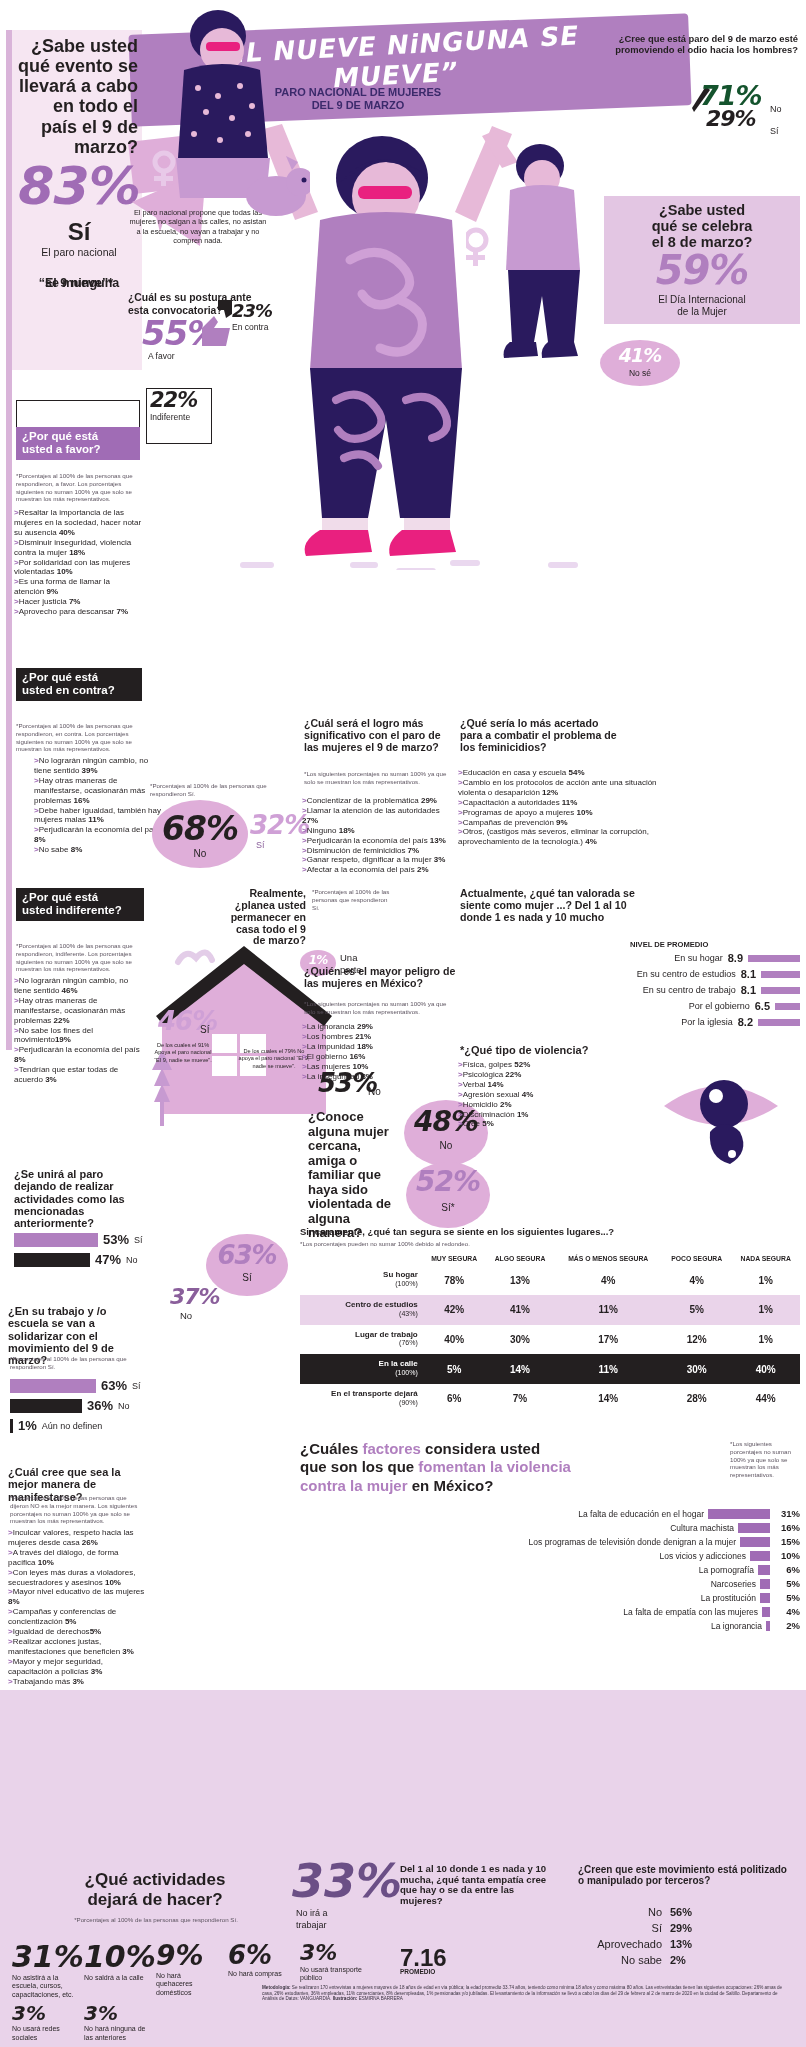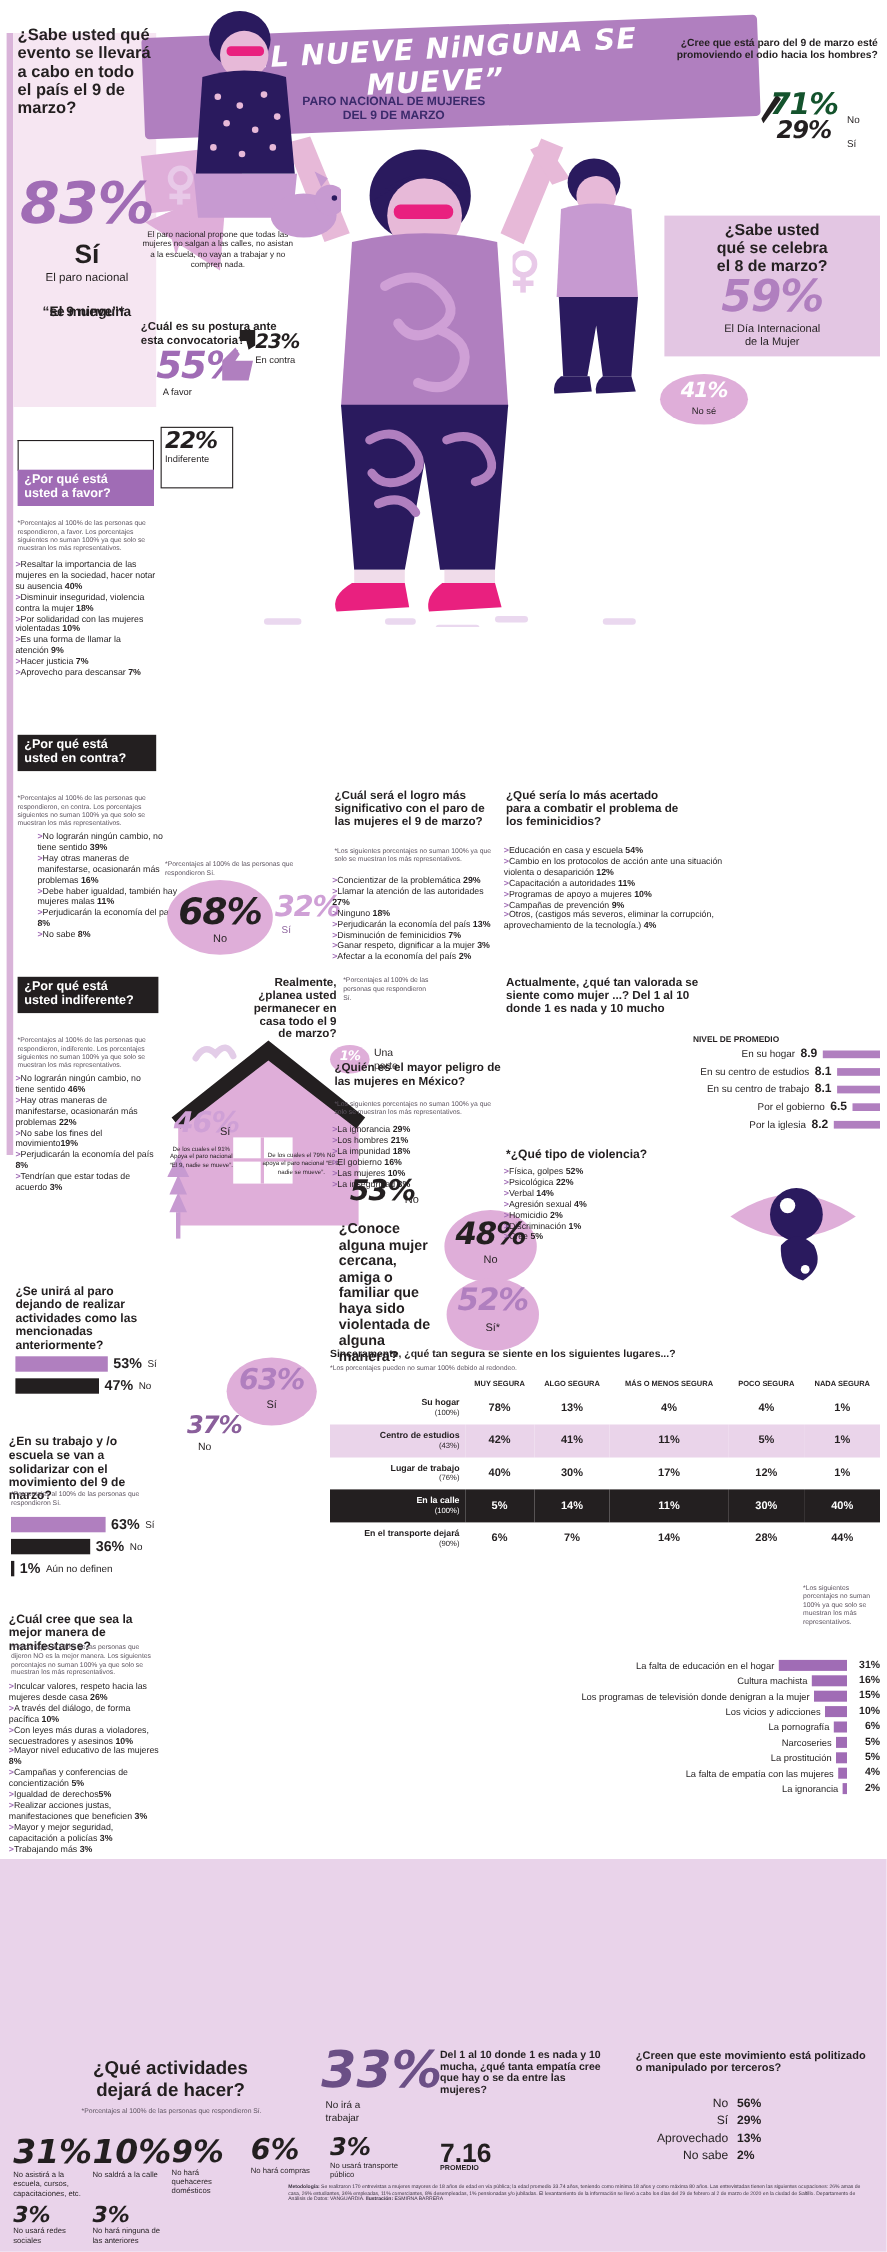--- a/index.html
+++ b/index.html
@@ -160,21 +160,21 @@
     <ellipse cx="76" cy="50" rx="18" ry="18" fill="#e7b9d8"></ellipse>
     <path d="M44 62 Q76 52 108 62 L114 142 L40 142 Z" fill="#c79ad1"></path>
     <path d="M42 142 L114 142 L108 214 L82 214 L76 168 L68 214 L46 214 Z" fill="#2a1a5e"></path>
     <path d="M44 214 L70 214 L72 228 L38 230 Q36 220 44 214 Z" fill="#2a1a5e"></path>
     <path d="M82 214 L108 214 L112 228 L76 230 Q74 220 82 214 Z" fill="#2a1a5e"></path>
     <circle cx="10" cy="112" r="10" fill="none" stroke="#e8c9e8" stroke-width="5"></circle>
     <rect x="7" y="120" width="5" height="18" fill="#e8c9e8"></rect>
     <rect x="0" y="127" width="19" height="5" fill="#e8c9e8"></rect>
   </svg>
 
-  <div class="abs qhead" style="left:16px; top:24px; width:122px; font-size:15px; text-align:left;">¿Sabe usted qué evento se llevará a cabo en todo el país el  9 de marzo?</div>
+  <div class="abs qhead" style="left:16px; top:36px; width:122px; font-size:18px; text-align:right;">¿Sabe usted qué evento se llevará a cabo en todo el país el  9 de marzo?</div>
   <div class="abs bigpct" style="left:18px; top:160px; width:122px; font-size:52px; text-align:center;">83%</div>
   <div class="abs" style="left:18px; top:218px; width:122px; text-align:center; font-size:24px; font-weight:bold;">Sí</div>
   <div class="abs" style="left:18px; top:246px; width:122px; text-align:center; font-size:10.5px;">El paro nacional</div>
   <div class="abs" style="left:18px; top:260px; width:122px; text-align:center; font-size:12.5px; font-weight:bold;margin-top:16px;">“El 9 ninguna</div>
   <div class="abs" style="left:18px; top:276px; width:122px; text-align:center; font-size:12.5px; font-weight:bold;">se mueve”*</div>
 
   <svg class="abs" style="left:128px; top:142px;" width="90" height="110">
     <path d="M4 60 L78 28 L72 104 Z" fill="#dfaed9"></path>
   </svg>
 
@@ -504,20 +504,25 @@
             <td>6%</td>
             <td>7%</td>
             <td>14%</td>
             <td>28%</td>
             <td>44%</td>
           </tr>
         </tbody>
     </table>
   </div>
 
+  <div class="abs" style="left:300px; top:1440px; width:430px; font-size:15px; font-weight:bold; line-height:1.22;">
+    <span>¿Cuáles </span><span style="color:#b07fbf;">factores</span><span> considera usted</span><br>
+    <span>que son los que </span><span style="color:#b07fbf;">fomentan la violencia</span><br>
+    <span style="color:#b07fbf;">contra la mujer</span><span> en México?</span>
+  </div>
   <div class="abs note" style="left:730px; top:1440px; width:70px;">*Los siguientes porcentajes no suman 100% ya que solo se muestran los más representativos.</div>
   <div class="abs" style="left:300px; top:1508px; width:500px;" id="factores-list">
       <div class="frow">
         <span class="flab" style="flex: 1 1 0%;">La falta de educación en el hogar</span>
         <div class="fbar" style="width: 62px;"></div>
         <span class="fval">31%</span>
       </div>
       <div class="frow">
         <span class="flab" style="flex: 1 1 0%;">Cultura machista</span>
         <div class="fbar" style="width: 32px;"></div>

